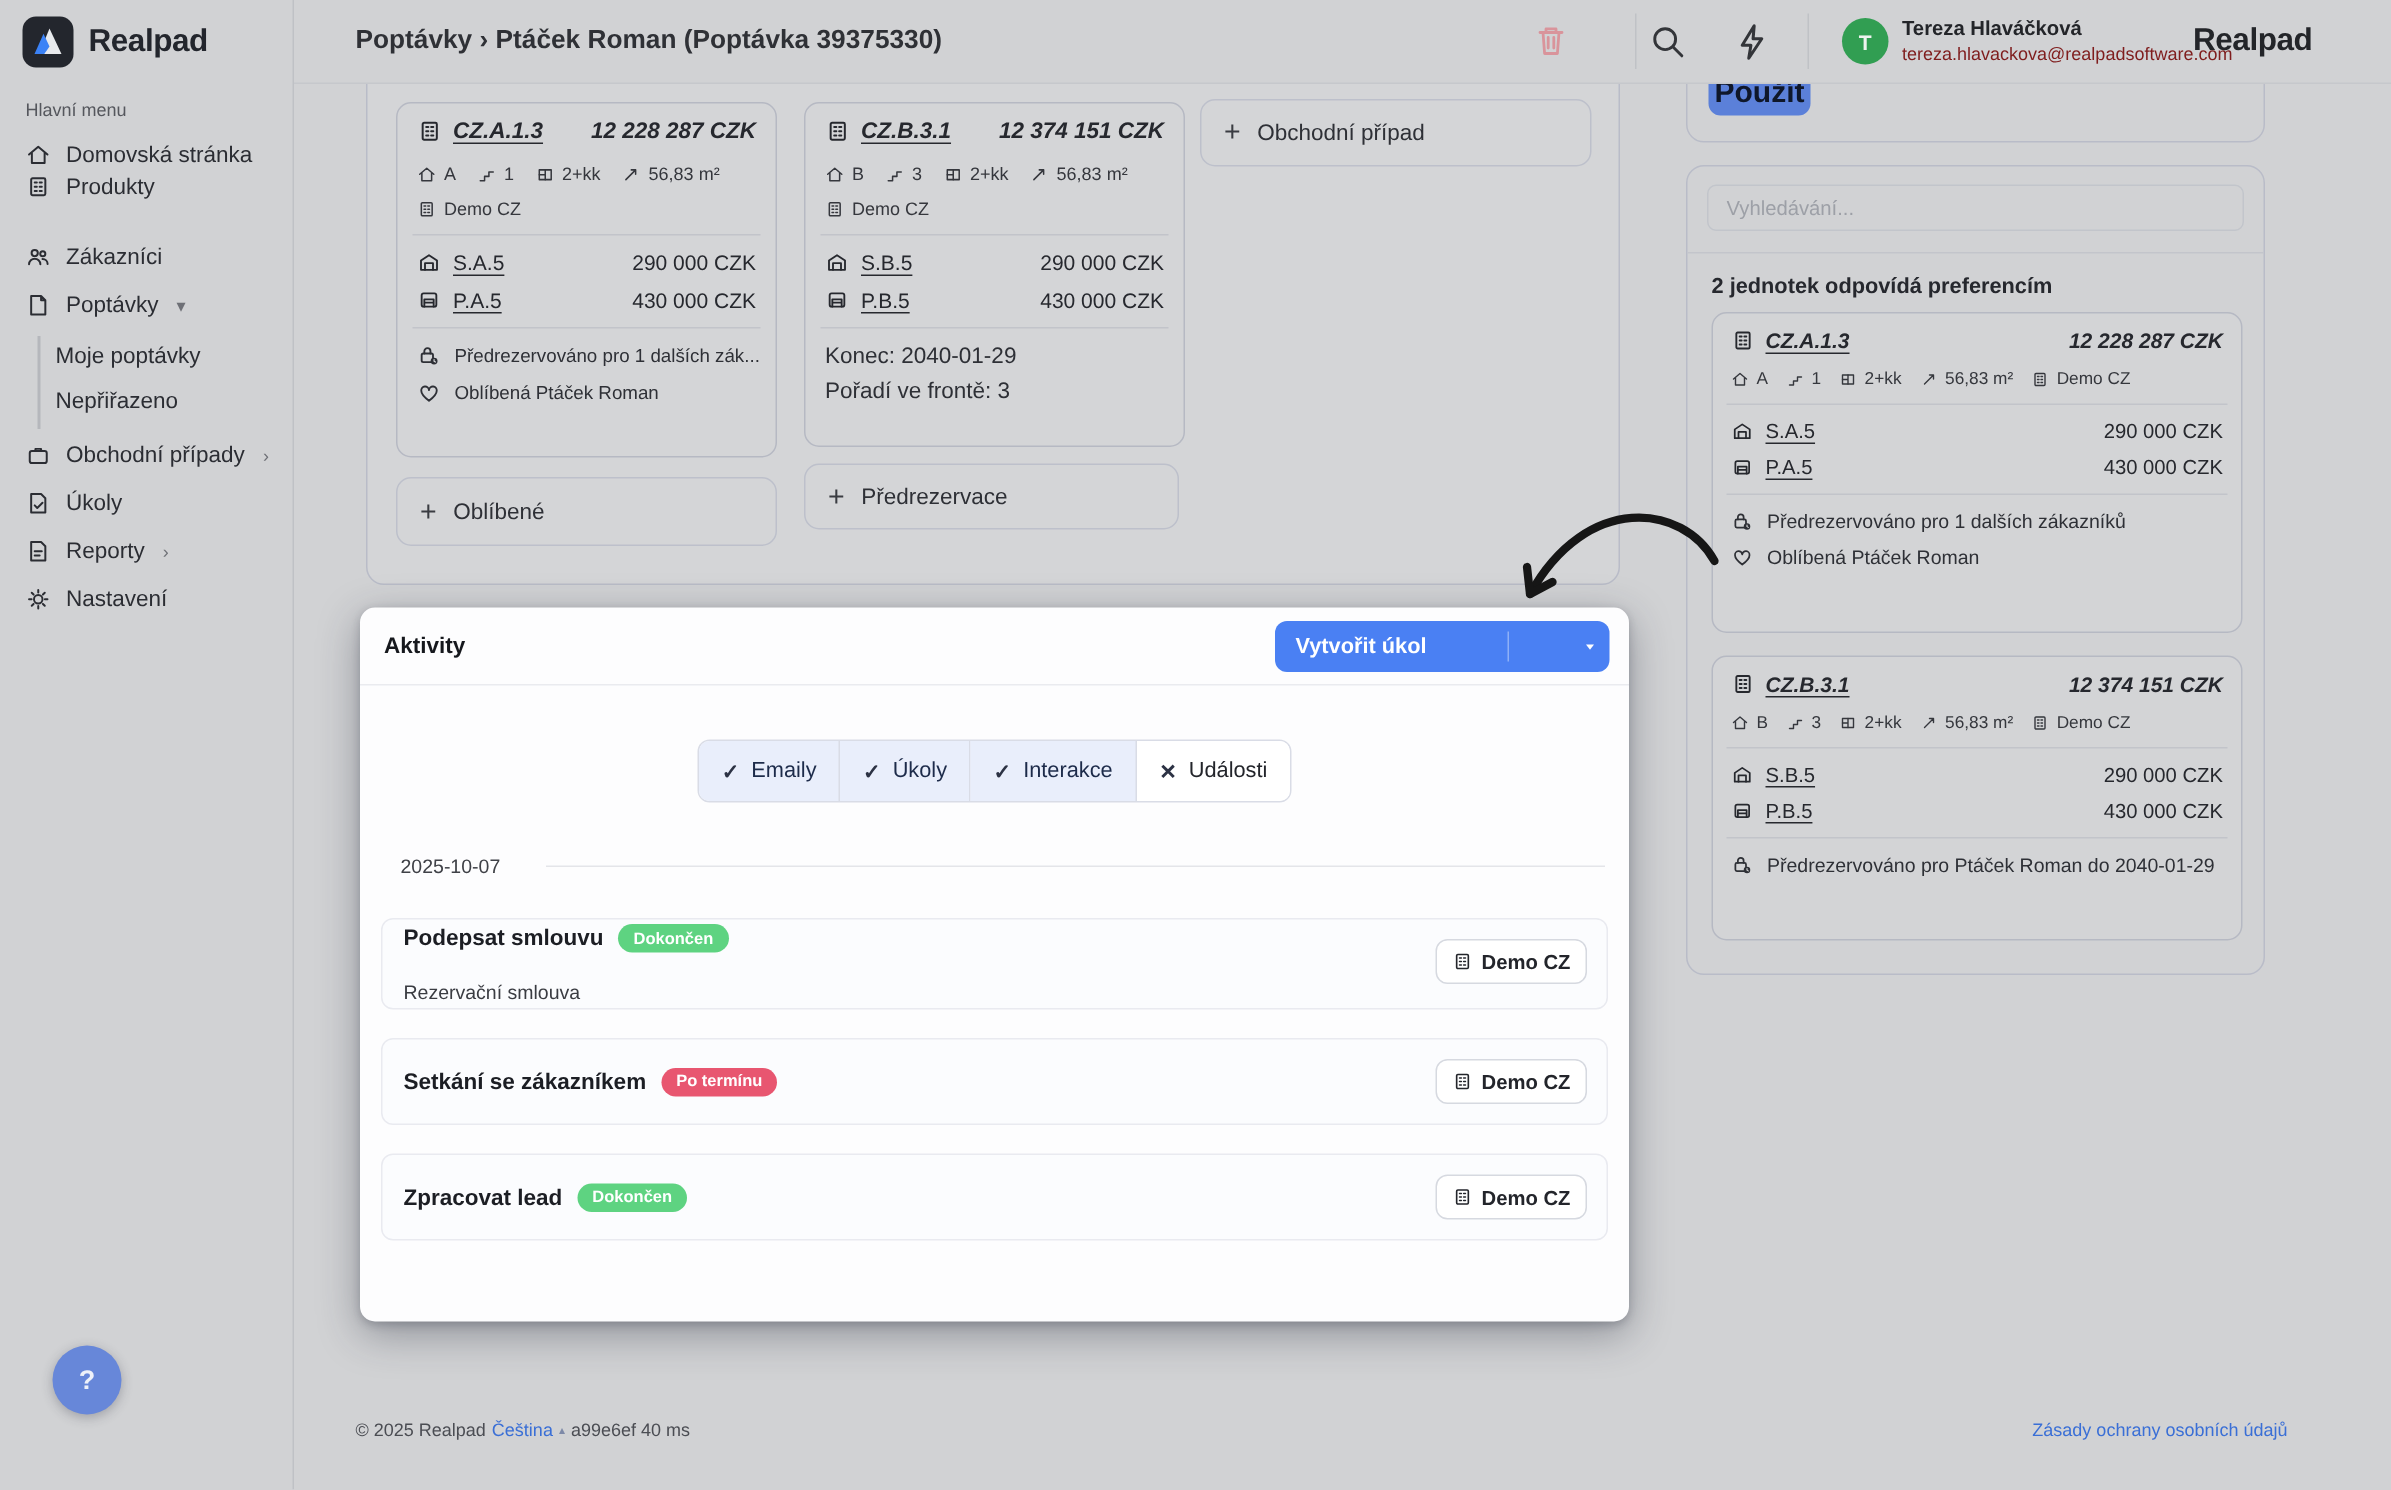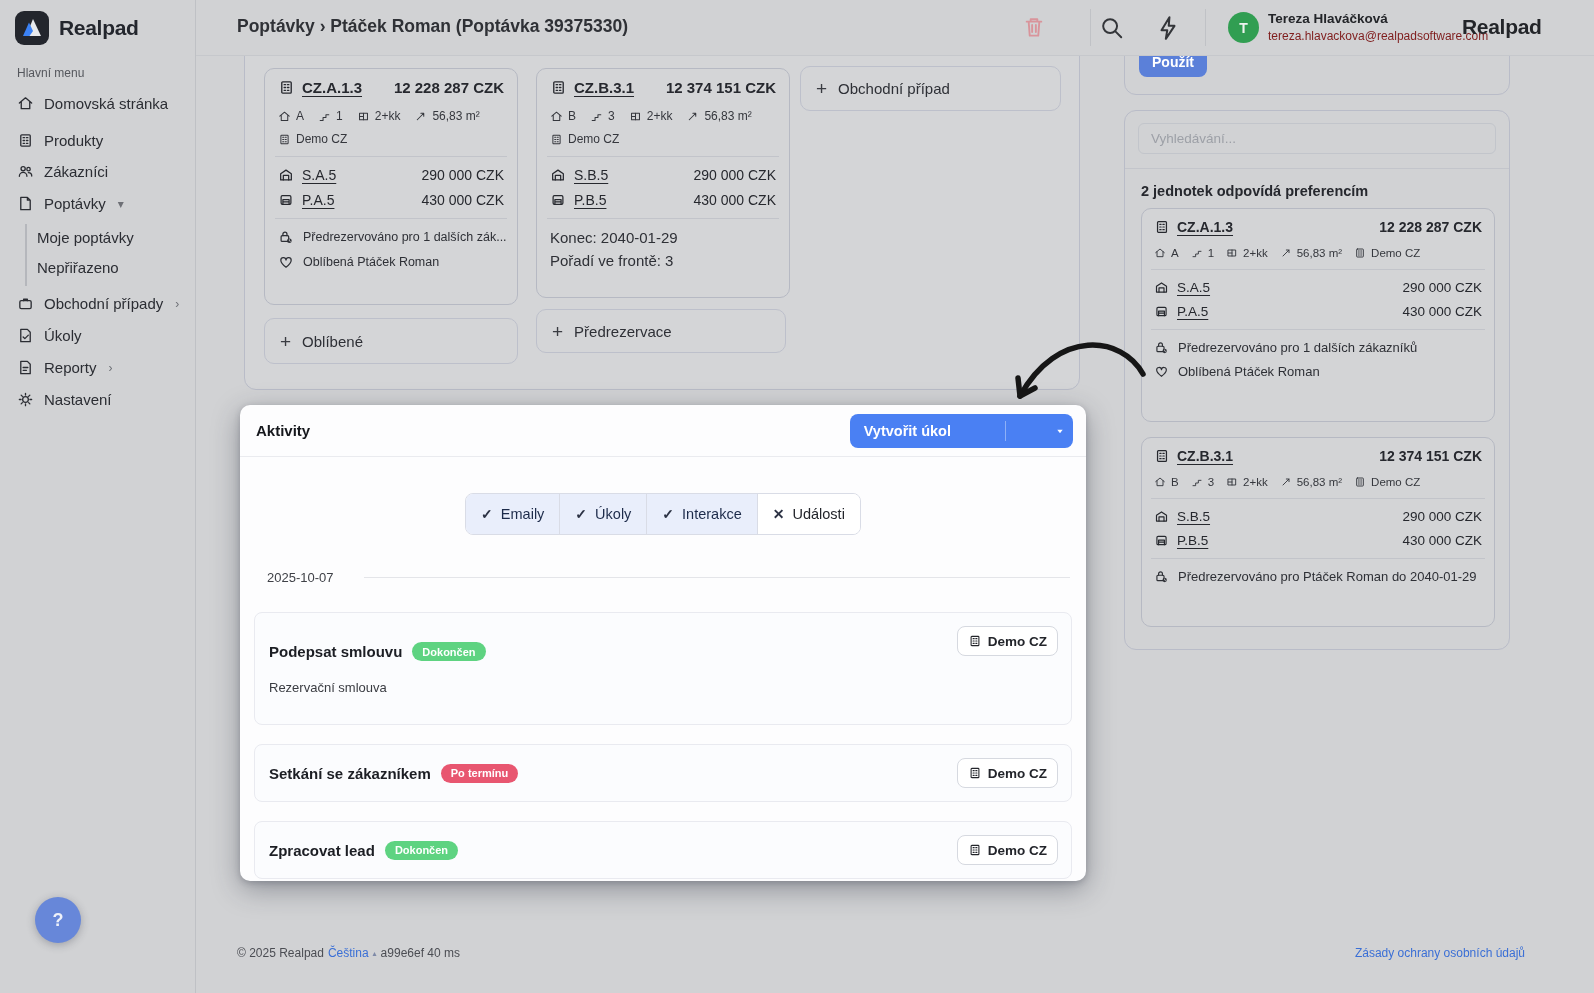--- a/index.html
+++ b/index.html
@@ -29,39 +29,39 @@
   .uemail { position:absolute; left:1268px; top:29px; font-size:12px; color:#7f1d1d; }
   .brand { position:absolute; left:1462px; top:15px; font-size:21px; font-weight:bold; color:#232529; letter-spacing:-.3px; }
   .header-line { position:absolute; left:196px; top:55px; right:0; height:1px; background:#c6c8cc; }
 
   
   .main-wrap { position:absolute; left:196px; top:56px; width:1398px; height:937px; overflow:hidden; }
   .outer-card { position:absolute; left:48px; top:-24px; width:836px; height:358px; background:#d4d5d7; border:1px solid #b9bcc8; border-radius:12px; }
 
   
   .ucard { position:absolute; background:#d4d5d7; border:1px solid #b6b9c3; border-radius:10px; padding:10px 13px; }
-  .u-head { display:flex; align-items:center; gap:7px; font-size:15px; font-weight:600; color:#26282e; }
+  .u-head { display:flex; align-items:center; gap:7px; font-size:15px; font-weight:600; color:#26282e;font-style:italic; }
   .u-id { text-decoration:underline; text-underline-offset:3px; cursor:pointer; color:#26282e; }
   .u-price { margin-left:auto; font-weight:600; }
   .u-attrs { display:flex; align-items:center; margin-top:13px; font-size:12px; color:#35373d; gap:14px; }
   .u-attrs .attr { display:flex; align-items:center; gap:5px; white-space:nowrap; }
   .u-proj { display:flex; align-items:center; gap:5px; margin-top:9px; font-size:12px; color:#35373d; }
   .u-hr { border:none; border-top:1px solid #c2c4ca; margin:10px -3px; }
   .u-extra { display:flex; align-items:center; gap:8px; font-size:14px; color:#26282e; margin:9px 0; }
   .u-extra a { text-decoration:underline; text-underline-offset:3px; cursor:pointer; color:#26282e; }
   .u-extra .xp { margin-left:auto; }
   .u-note { display:flex; align-items:center; gap:9px; font-size:12.5px; color:#2e3036; margin:9px 0 2px; white-space:nowrap; }
   .u-plain { font-size:15px; color:#2e3036; margin:6px 0; }
 
   .add-box { position:absolute; border:1px solid #bdc0cb; border-radius:10px; display:flex; align-items:center; gap:11px; padding-left:15px; font-size:15px; color:#2e3036; cursor:pointer; }
   .add-box .plus { font-size:19px; color:#3a3c42; line-height:1; }
 
   
   .rp-top { position:absolute; left:928px; top:-80px; width:386px; height:119px; border:1px solid #b9bcc8; border-radius:12px; }
-  .apply-btn { position:absolute; left:14px; top:70px; width:68px; height:30px; background:#5b80d9; border-radius:8px; color:#ffffff; font-size:14px; font-weight:600; display:flex; align-items:center; justify-content:center; cursor:pointer; }
+  .apply-btn { position:absolute; left:14px; top:70px; width:68px; height:30px; background:#5b80d9; border-radius:8px; color:#0f172a; font-size:20px; font-weight:600; display:flex; align-items:center; justify-content:center; cursor:pointer; }
   .rp-main { position:absolute; left:928px; top:54px; width:386px; height:540px; border:1px solid #b9bcc8; border-radius:12px; }
   .rp-search { position:absolute; left:13px; top:12px; width:358px; height:31px; background:transparent; border:1px solid #c2c5cb; border-radius:6px; padding:0 12px; font-size:13.5px; font-family:inherit; color:#3a3c42; }
   .rp-search::placeholder { color:#9da0a7; }
   .rp-div { position:absolute; left:0; top:57px; width:100%; height:1px; background:#c3c5cb; }
   .rp-head { position:absolute; left:16px; top:72px; font-size:14.5px; font-weight:bold; color:#26282e; }
   .rucard { position:absolute; left:16px; width:354px; background:#d3d4d6; border:1px solid #b6b9c3; border-radius:10px; padding:10px 12px; }
   .rucard .u-head { font-size:14px; }
   .rucard .u-attrs { font-size:11.5px; gap:12px; margin-top:12px; }
   .rucard .u-extra { font-size:13.5px; }
   .rucard .u-note { font-size:13px; }
@@ -77,21 +77,21 @@
   .act-body { padding:0 14px; }
   .filters { display:flex; width:max-content; margin:36px auto 0; border:1px solid #d9dce6; border-radius:8px; background:#fff; overflow:hidden; }
   .fitem { display:flex; align-items:center; gap:8px; height:40px; padding:0 15px; font-size:14.5px; color:#1d2b4a; border-right:1px solid #d9dce6; cursor:pointer; }
   .fitem:last-child { border-right:none; }
   .fitem.on { background:#e9eefb; }
   .fitem.off { background:#fff; color:#23252b; }
   .fmark { font-size:14px; font-weight:bold; color:#2c3244; }
   .date-row { display:flex; align-items:center; gap:30px; margin:35px 0 0 13px; }
   .date-lbl { font-size:13px; color:#3f4147; }
   .date-line { flex:1; height:1px; background:#e4e5e9; margin-right:2px; }
-  .task { position:relative; background:#fbfcfe; border:1px solid #e9eaf0; border-radius:8px; padding:29px 14px; margin-top:27px; }
+  .task { position:relative; background:#fbfcfe; border:1px solid #e9eaf0; border-radius:8px; padding:3px 14px; margin-top:27px; }
   .task.short { padding:0 14px; height:58px; display:flex; align-items:center; margin-top:19px; }
   .t-row { display:flex; align-items:center; gap:10px; }
   .t-title { font-size:15px; font-weight:bold; color:#1c1e24; }
   .badge { font-size:11px; font-weight:600; color:#fff; padding:3.5px 10px; border-radius:10px; white-space:nowrap; }
   .badge.done { background:#5ed381; }
   .badge.overdue { background:#e85670; }
   .t-note { font-size:13px; color:#3a3c42; margin-top:19px; }
   .chip { position:absolute; right:13px; display:flex; align-items:center; gap:6px; height:30px; padding:0 10px; background:#fff; border:1px solid #d6d9e0; border-radius:8px; font-size:13.5px; font-weight:600; color:#23252b; cursor:pointer; }
   .task.tall .chip { top:13px; }
   .task.short .chip { top:50%; transform:translateY(-50%); }
@@ -196,21 +196,21 @@
       <span class="logo-text">Realpad</span>
     </div>
     <div class="menu-section">Hlavní menu</div>
 
     <div class="mitem" style="top:95px">
         <svg class="ic" width="17" height="17">
           <use href="#i-home"></use>
         </svg>
         <span>Domovská stránka</span>
       </div>
-    <div class="mitem" style="top:132px">
+    <div class="mitem" style="top:116px">
         <svg class="ic" width="17" height="17">
           <use href="#i-building"></use>
         </svg>
         <span>Produkty</span>
       </div>
     <div class="mitem" style="top:163px">
         <svg class="ic" width="17" height="17">
           <use href="#i-users"></use>
         </svg>
         <span>Zákazníci</span>

